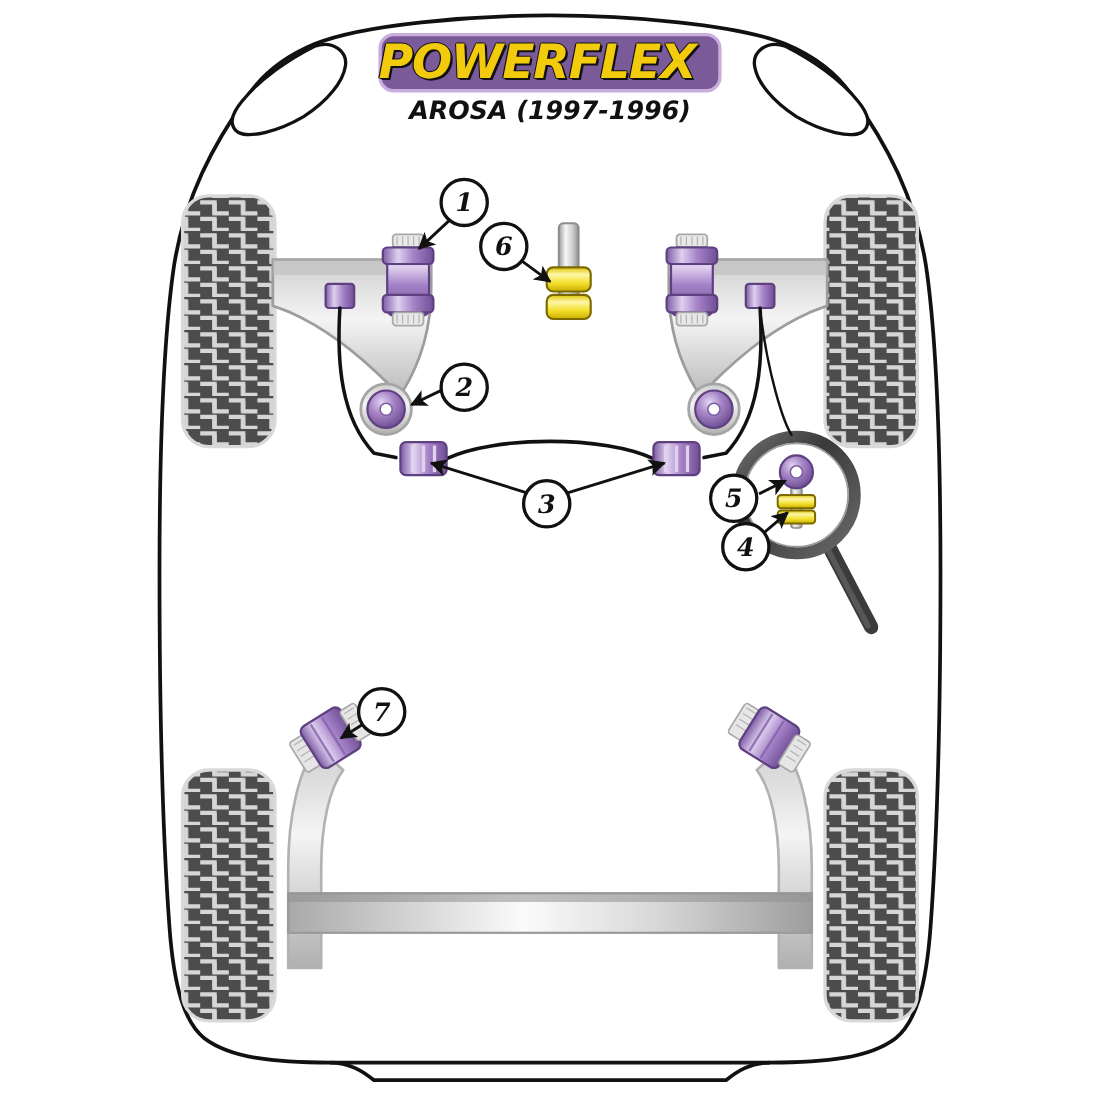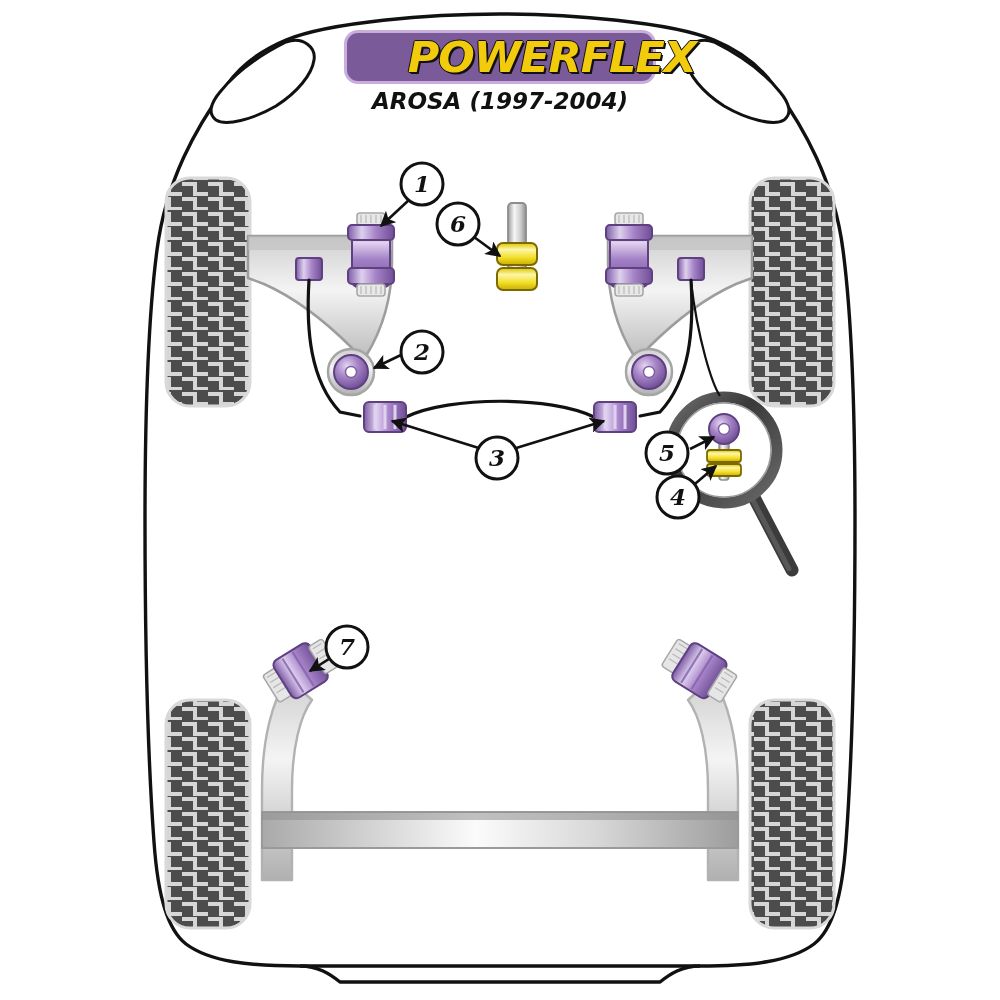--- a/index.html
+++ b/index.html
@@ -5,21 +5,21 @@
   html,body{margin:0;padding:0;background:#ffffff;}
   body{width:1000px;height:1000px;overflow:hidden;
        font-family:"Liberation Sans",sans-serif;}
   #stage{position:relative;width:1000px;height:1000px;background:#fff;}
   svg#diagram{position:absolute;left:0;top:0;width:1000px;height:1000px;display:block;}
   .logo-wrap{position:absolute;left:344px;top:30px;width:312px;height:86px;}
   .logo-plate{position:absolute;left:0;top:0;width:312px;height:54px;
       background:#7a5a99;border:3px solid #c9aedd;border-radius:14px;
       box-sizing:border-box;}
   .logo-text{position:absolute;left:0;top:-1px;width:352px;height:56px;
-      line-height:56px;text-align:right;
+      line-height:56px;text-align:left;
       font-family:"DejaVu Sans",sans-serif;font-weight:bold;font-style:italic;
       font-size:43px;letter-spacing:-1px;color:#f2cb0c;
       text-shadow:2px 2px 0 #111, -1px 0 0 #111, 0 -1px 0 #111, 1px 0 0 #111, 0 1px 0 #111;
       white-space:nowrap;}
   .model-text{position:absolute;left:0;top:58px;width:312px;text-align:center;
       font-family:"DejaVu Sans",sans-serif;font-weight:bold;font-style:italic;
       font-size:23px;color:#111;white-space:nowrap;}
   .callout-num{font-family:"DejaVu Serif",serif;font-weight:bold;font-style:italic;
       font-size:23px;fill:#111;}
 </style>
@@ -337,16 +337,16 @@
   </g>
   <g>
     <circle cx="347" cy="647" r="21" fill="#ffffff" stroke="#111111" stroke-width="3"></circle>
     <text class="callout-num" x="347" y="655" text-anchor="middle">7</text>
   </g>
 </svg>
 
 <div class="logo-wrap">
   <div class="logo-plate"></div>
   <div class="logo-text">POWERFLEX</div>
-  <div class="model-text">AROSA (1997-2004)</div>
+  <div class="model-text">AROSA (1997-1996)</div>
 </div>
 
 </div>
 
 </body></html>

